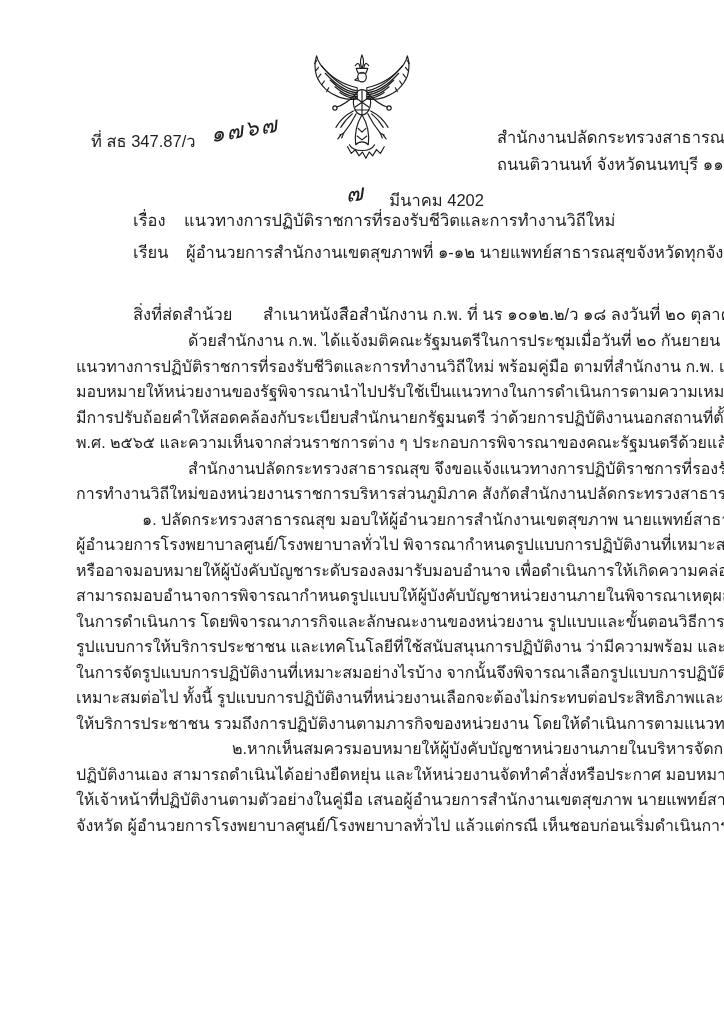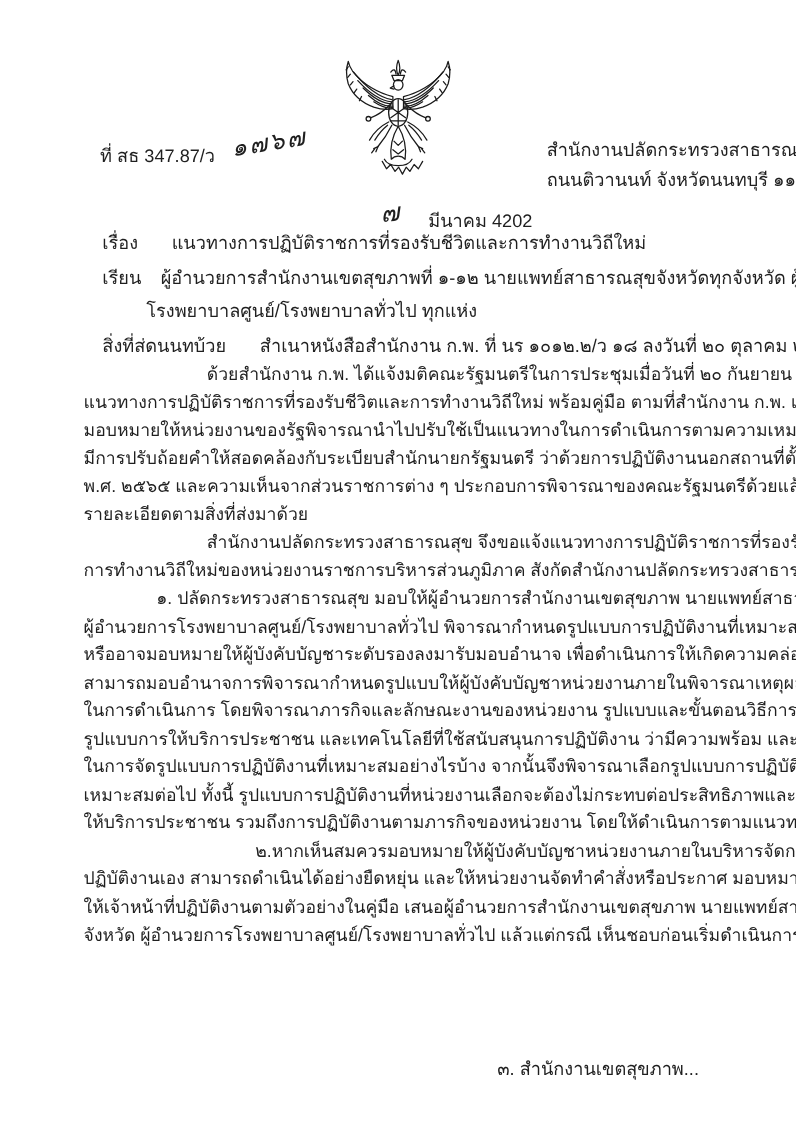--- a/index.html
+++ b/index.html
@@ -44,22 +44,22 @@
   .date-row .handwritten{
     font-size:23px;margin-left:0;margin-right:22px;
     transform:rotate(-6deg) translateY(-4px);
   }
   
   .meta-row{position:absolute;font-size:16.5px;white-space:nowrap;}
   .subject-row{left:93px;top:207px;}
   .to-row{left:93px;top:239px;}
   .to-line2{left:133px;top:269px;}
   .attach-row{left:93px;top:301px;}
-  .meta-label{display:inline-block;}
-  .subject-row .meta-text{margin-left:26px;}
+  .meta-label{display:inline-block;margin-left:40px;}
+  .subject-row .meta-text{margin-left:14px;}
   .to-row .meta-text{margin-left:13px;}
   .attach-row .meta-text{margin-left:26px;}
   
   .body-text{
     position:absolute;left:76px;top:328px;
     width:582px;
     font-size:16px;line-height:25.5px;
   }
   .line{white-space:nowrap;}
   .indent-para{padding-left:112px;}
@@ -143,36 +143,34 @@
 
   <div class="meta-row subject-row">
     <span class="meta-label">เรื่อง</span>
     <span class="meta-text">แนวทางการปฏิบัติราชการที่รองรับชีวิตและการทำงานวิถีใหม่</span>
   </div>
 
   <div class="meta-row to-row">
     <span class="meta-label">เรียน</span>
     <span class="meta-text">ผู้อำนวยการสำนักงานเขตสุขภาพที่ ๑-๑๒ นายแพทย์สาธารณสุขจังหวัดทุกจังหวัด ผู้อำนวยการ</span>
   </div>
-  <div class="meta-row to-line2">โรงพยาบาลศูนย์/โรงพยาบาลทั่วไป ทุกแห่ง</div>
 
   <div class="meta-row attach-row">
-    <span class="meta-label">สิ่งที่ส่ดนนทบ้วย</span>
+    <span class="meta-label">สิ่งที่ส่ดสำน้วย</span>
     <span class="meta-text">สำเนาหนังสือสำนักงาน ก.พ. ที่ นร ๑๐๑๒.๒/ว ๑๘ ลงวันที่ ๒๐ ตุลาคม ๒๕๖๕</span>
   </div>
 
   <div class="body-text">
 
     <div>
       <div class="line indent-para">ด้วยสำนักงาน ก.พ. ได้แจ้งมติคณะรัฐมนตรีในการประชุมเมื่อวันที่ ๒๐ กันยายน ๒๕๖๕ เห็นชอบ</div>
       <div class="line">แนวทางการปฏิบัติราชการที่รองรับชีวิตและการทำงานวิถีใหม่ พร้อมคู่มือ ตามที่สำนักงาน ก.พ. เสนอ และ</div>
       <div class="line">มอบหมายให้หน่วยงานของรัฐพิจารณานำไปปรับใช้เป็นแนวทางในการดำเนินการตามความเหมาะสม ซึ่งได้</div>
       <div class="line">มีการปรับถ้อยคำให้สอดคล้องกับระเบียบสำนักนายกรัฐมนตรี ว่าด้วยการปฏิบัติงานนอกสถานที่ตั้งของส่วนราชการ</div>
       <div class="line">พ.ศ. ๒๕๖๕ และความเห็นจากส่วนราชการต่าง ๆ ประกอบการพิจารณาของคณะรัฐมนตรีด้วยแล้ว</div>
-      <div class="line">รายละเอียดตามสิ่งที่ส่งมาด้วย</div>
     </div>
 
     <div>
       <div class="line indent-para">สำนักงานปลัดกระทรวงสาธารณสุข จึงขอแจ้งแนวทางการปฏิบัติราชการที่รองรับชีวิตและ</div>
       <div class="line">การทำงานวิถีใหม่ของหน่วยงานราชการบริหารส่วนภูมิภาค สังกัดสำนักงานปลัดกระทรวงสาธารณสุข ดังนี้</div>
     </div>
 
     <div>
       <div class="line indent-item1">๑. ปลัดกระทรวงสาธารณสุข มอบให้ผู้อำนวยการสำนักงานเขตสุขภาพ นายแพทย์สาธารณสุขจังหวัด</div>
       <div class="line">ผู้อำนวยการโรงพยาบาลศูนย์/โรงพยาบาลทั่วไป พิจารณากำหนดรูปแบบการปฏิบัติงานที่เหมาะสมในภาพรวม</div>
@@ -187,15 +185,14 @@
 
     <div>
       <div class="line indent-item2">๒.หากเห็นสมควรมอบหมายให้ผู้บังคับบัญชาหน่วยงานภายในบริหารจัดการรูปแบบการ</div>
       <div class="line">ปฏิบัติงานเอง สามารถดำเนินได้อย่างยืดหยุ่น และให้หน่วยงานจัดทำคำสั่งหรือประกาศ มอบหมาย</div>
       <div class="line">ให้เจ้าหน้าที่ปฏิบัติงานตามตัวอย่างในคู่มือ เสนอผู้อำนวยการสำนักงานเขตสุขภาพ นายแพทย์สาธารณสุข</div>
       <div class="line">จังหวัด ผู้อำนวยการโรงพยาบาลศูนย์/โรงพยาบาลทั่วไป แล้วแต่กรณี เห็นชอบก่อนเริ่มดำเนินการ</div>
     </div>
 
   </div>
 
-  <div class="footer-note">๓. สำนักงานเขตสุขภาพ...</div>
 
 </div>
 
 </body></html>

